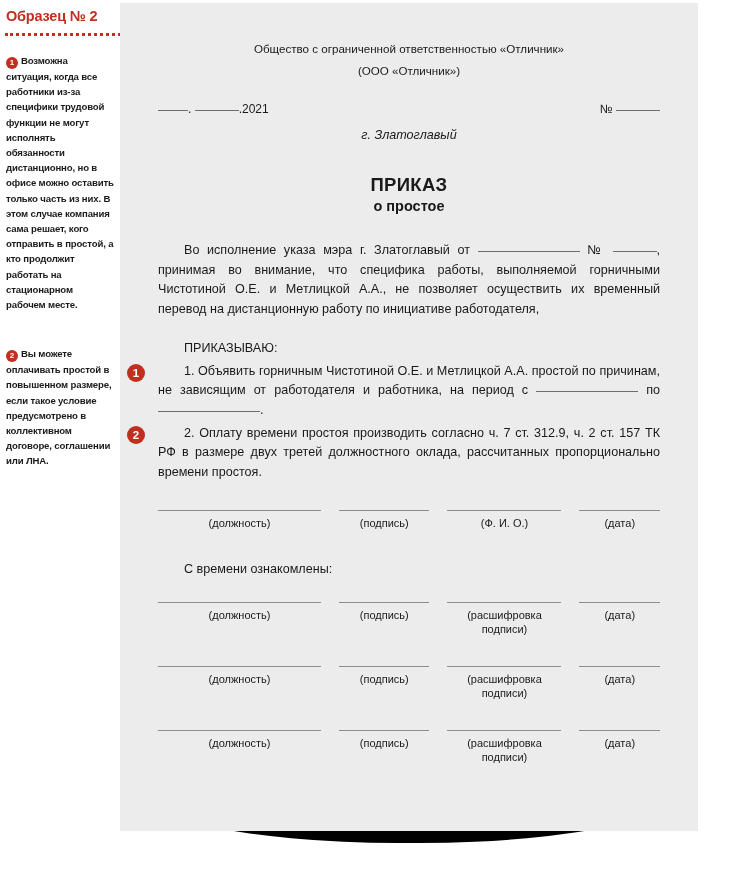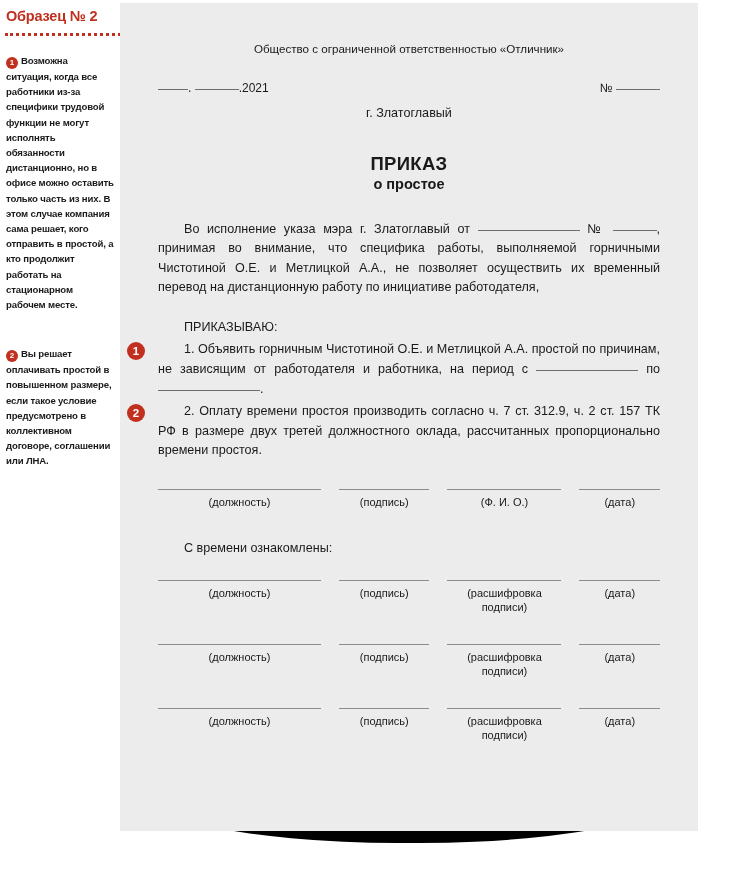--- a/index.html
+++ b/index.html
@@ -113,21 +113,21 @@
   }
   .rule {
     display: inline-block;
     border-bottom: 1px solid #6e6e6e;
     vertical-align: 2px;
   }
   .r-sm { width: 30px; }
   .r-md { width: 44px; }
   .r-lg { width: 102px; }
 
-  #city { margin-top: 6px; font-size: 12.6px; }
+  #city { margin-top: 6px; font-size: 12.6px; font-style: italic; }
 
   #doc-title {
     margin-top: 30px;
     text-align: center;
     font-size: 18.5px;
     font-weight: bold;
     letter-spacing: 0.3px;
   }
   #doc-subtitle {
     margin-top: 2px;
@@ -212,32 +212,33 @@
 
   <div id="rail-title">Образец № 2</div>
 
   <div id="rail-divider"></div>
 
   <div class="note" id="note-1">
     <span class="note-badge">1</span><span>Возможна ситуация, когда все работники из-за специфики трудовой функции не могут исполнять обязанности дистанционно, но в офисе можно оставить только часть из них. В этом случае компания сама решает, кого отправить в простой, а кто продолжит работать на стационарном рабочем месте.</span>
   </div>
 
   <div class="note" id="note-2">
-    <span class="note-badge">2</span><span>Вы решает оплачивать простой в повышенном размере, если такое условие предусмотрено в коллективном договоре, соглашении или ЛНА.</span>
+    <span class="note-badge">2</span><span>Вы можете оплачивать простой в повышенном размере, если такое условие предусмотрено в коллективном договоре, соглашении или ЛНА.</span>
   </div>
 
 </div>
 
 <div id="sheet-wrap">
 
   <div id="sheet-shadow"></div>
 
   <div id="sheet">
 
     <div class="doc-center" id="org-full">Общество с ограниченной ответственностью «Отличник»</div>
+    <div class="doc-center" id="org-short">(ООО «Отличник»)</div>
 
     <div id="date-row">
       <span><span class="rule r-sm"></span><span>.</span> <span class="rule r-md"></span><span>.2021</span></span>
       <span><span>№</span> <span class="rule r-md"></span></span>
     </div>
 
     <div class="doc-center" id="city">г. Златоглавый</div>
 
     <div id="doc-title">ПРИКАЗ</div>
     <div id="doc-subtitle">о простое</div>

